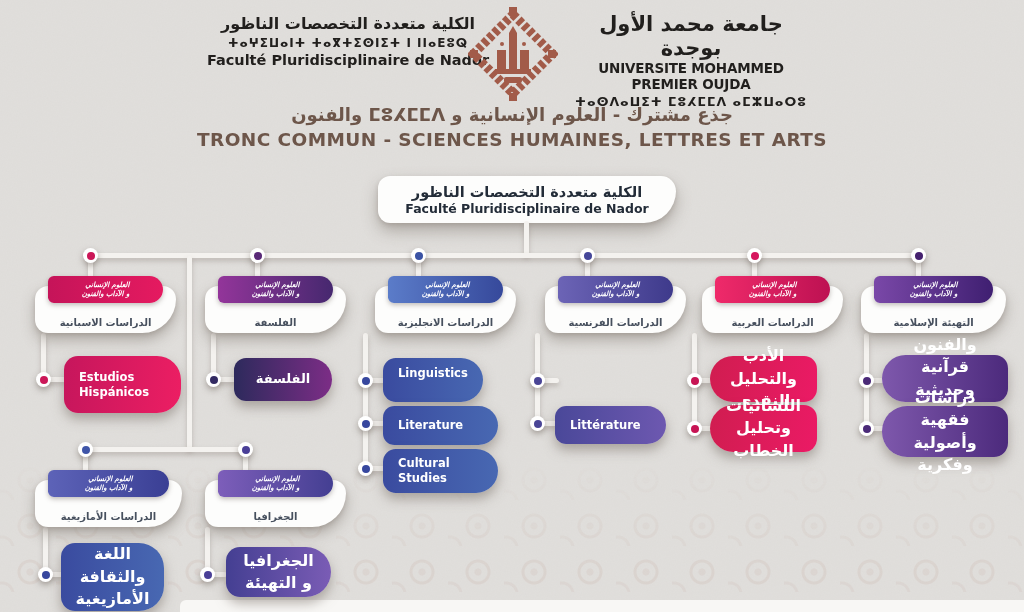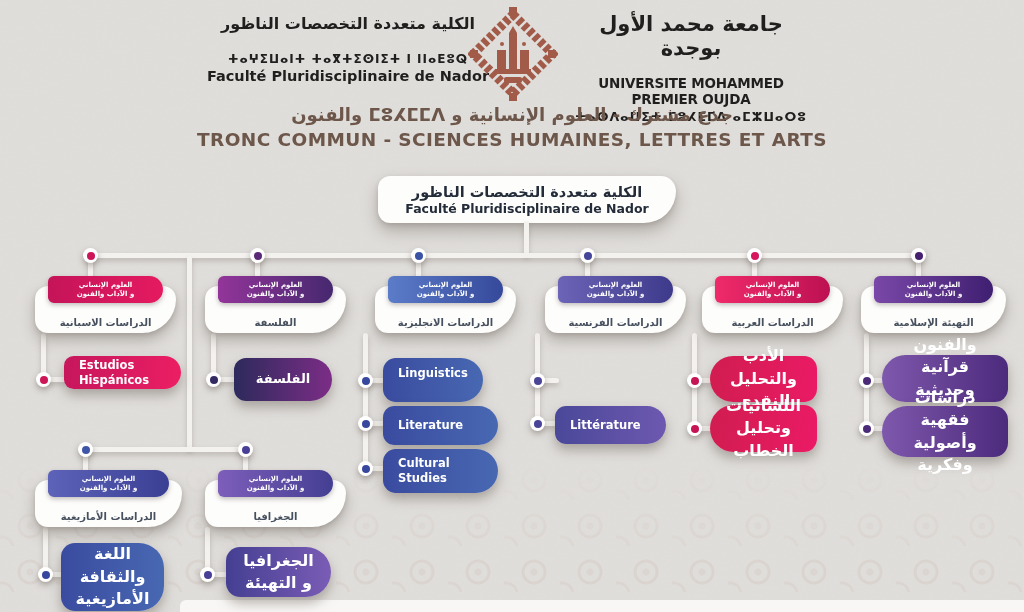--- a/index.html
+++ b/index.html
@@ -13,25 +13,25 @@
       radial-gradient(circle 17px at 2px 48px, transparent 9px, rgba(184,146,131,.22) 10px, rgba(184,146,131,.22) 12px, transparent 13px);
     background-size:56px 46px;
     -webkit-mask-image:linear-gradient(to bottom, transparent 0%, rgba(0,0,0,.85) 75%);
     mask-image:linear-gradient(to bottom, transparent 0%, rgba(0,0,0,.85) 75%);}
   .bottom-strip{position:absolute;left:180px;right:0;bottom:0;height:12px;background:#f8f7f5;border-radius:6px 0 0 0;}
 
   
   .hdr{position:absolute;color:#211f1d;text-align:center;}
   .hdr-fac{left:198px;top:14px;width:300px;}
   .hdr-fac .ar{font-size:16px;font-weight:bold;direction:rtl;}
-  .hdr-fac .tif{font-size:12px;font-weight:bold;letter-spacing:1px;margin-top:19px;}
+  .hdr-fac .tif{font-size:12px;font-weight:bold;letter-spacing:1px;margin-top:3px;}
   .hdr-fac .fr{font-size:14.5px;font-weight:bold;margin-top:2px;}
   .hdr-uni{left:566px;top:12px;width:250px;}
   .hdr-uni .ar{font-size:21px;font-weight:bold;direction:rtl;}
-  .hdr-uni .fr{font-size:13.5px;font-weight:bold;letter-spacing:-0.2px;margin-top:15px;}
+  .hdr-uni .fr{font-size:13.5px;font-weight:bold;letter-spacing:-0.2px;margin-top:0;}
   .hdr-uni .tif{font-size:12.5px;font-weight:bold;letter-spacing:1px;margin-top:2px;}
   .logo-wrap{position:absolute;left:468px;top:6px;width:90px;height:96px;}
 
   
   .main-title{position:absolute;left:0;top:104px;width:1024px;text-align:center;color:#6d564a;}
   .main-title .ar{font-size:18px;font-weight:bold;direction:rtl;}
   .main-title .fr{font-size:18.5px;font-weight:bold;letter-spacing:.4px;margin-top:4px;}
 
   
   .root-node{position:absolute;left:378px;top:176px;width:298px;height:47px;background:#fdfdfc;
@@ -44,21 +44,21 @@
   .line{position:absolute;background:#f4f2ef;border-radius:3px;box-shadow:0 3px 5px rgba(122,112,103,.35);}
   .dot{position:absolute;width:15px;height:15px;border-radius:50%;background:#fff;
     box-shadow:0 3px 6px rgba(108,98,90,.5);display:flex;align-items:center;justify-content:center;z-index:3;}
   .dot i{display:block;width:8px;height:8px;border-radius:50%;}
 
   
   .branch{position:absolute;height:47px;background:#fdfdfc;border-radius:14px 14px 36px 14px;
     box-shadow:0 7px 14px rgba(118,108,99,.45),0 2px 4px rgba(118,108,99,.25);z-index:2;}
   .badge{position:absolute;top:-10px;left:13px;right:13px;height:27px;border-radius:6px 14px 14px 6px;
     color:#fff;font-size:7px;line-height:9px;font-weight:bold;display:flex;align-items:center;justify-content:center;
-    text-align:center;white-space:pre-line;direction:rtl;box-shadow:0 2px 5px rgba(100,90,85,.4);}
+    white-space:pre-line;direction:rtl;box-shadow:0 2px 5px rgba(100,90,85,.4);font-style:italic;}
   .branch-label{position:absolute;left:0;right:0;bottom:5px;text-align:center;font-weight:bold;
     font-size:10px;color:#47505e;direction:rtl;}
 
   
   .pill{position:absolute;color:#fff;font-weight:bold;display:flex;align-items:center;white-space:pre-line;
     box-shadow:0 6px 12px rgba(116,106,98,.5);z-index:2;}
   .pill.ltr{font-size:11.5px;line-height:1.3;padding-left:15px;border-radius:14px 24px 24px 14px;}
   .pill.rtl{font-size:16px;line-height:1.4;direction:rtl;justify-content:center;text-align:center;padding:0 6px;box-sizing:border-box;}
   .pill.bulge-right{border-radius:14px 25px 25px 14px;}
   .pill.bulge-left{border-radius:25px 14px 14px 25px;}
@@ -273,21 +273,21 @@
     <div class="badge b-amazigh">العلوم الإنساني
 و الآداب والفنون</div>
     <div class="branch-label">الدراسات الأمازيغية</div>
   </div>
   <div class="branch" style="left:205px;top:480px;width:141px;">
     <div class="badge b-geography">العلوم الإنساني
 و الآداب والفنون</div>
     <div class="branch-label">الجغرافيا</div>
   </div>
 
-  <div class="pill ltr p-spanish" style="left:64px;top:356px;width:102px;height:33px;">Estudios
+  <div class="pill ltr p-spanish" style="left:64px;top:356px;width:102px;height:57px;">Estudios
 Hispánicos</div>
   <div class="pill rtl bulge-right p-philosophy" style="left:234px;top:358px;width:98px;height:43px;font-size:13px;">الفلسفة</div>
   <div class="pill ltr p-english" style="left:383px;top:358px;width:100px;height:44px;align-items:flex-start;padding-top:8px;box-sizing:border-box;">Linguistics</div>
   <div class="pill ltr p-english" style="left:383px;top:406px;width:100px;height:39px;">Literature</div>
   <div class="pill ltr p-english" style="left:383px;top:449px;width:100px;height:44px;">Cultural
 Studies</div>
   <div class="pill ltr p-french" style="left:555px;top:406px;width:96px;height:38px;">Littérature</div>
   <div class="pill rtl bulge-left p-arabic" style="left:710px;top:356px;width:107px;height:46px;">الأدب
 والتحليل النقدي</div>
   <div class="pill rtl bulge-left p-arabic" style="left:710px;top:405px;width:107px;height:47px;">اللسانيات وتحليل

